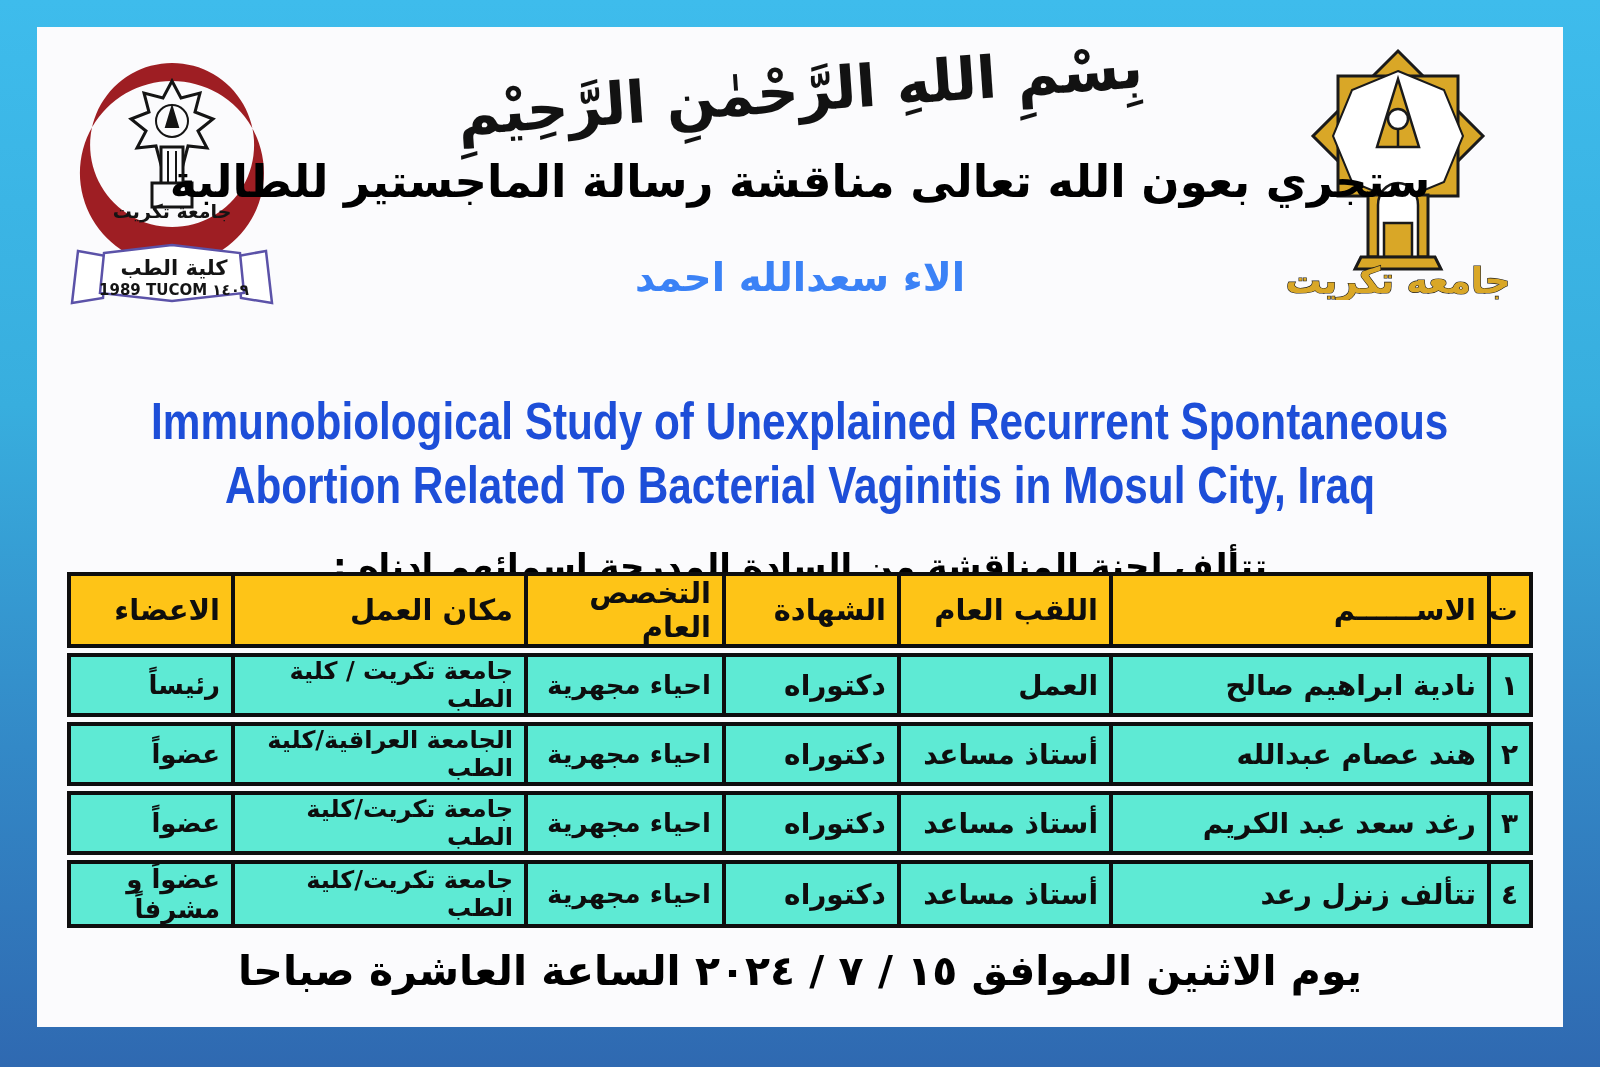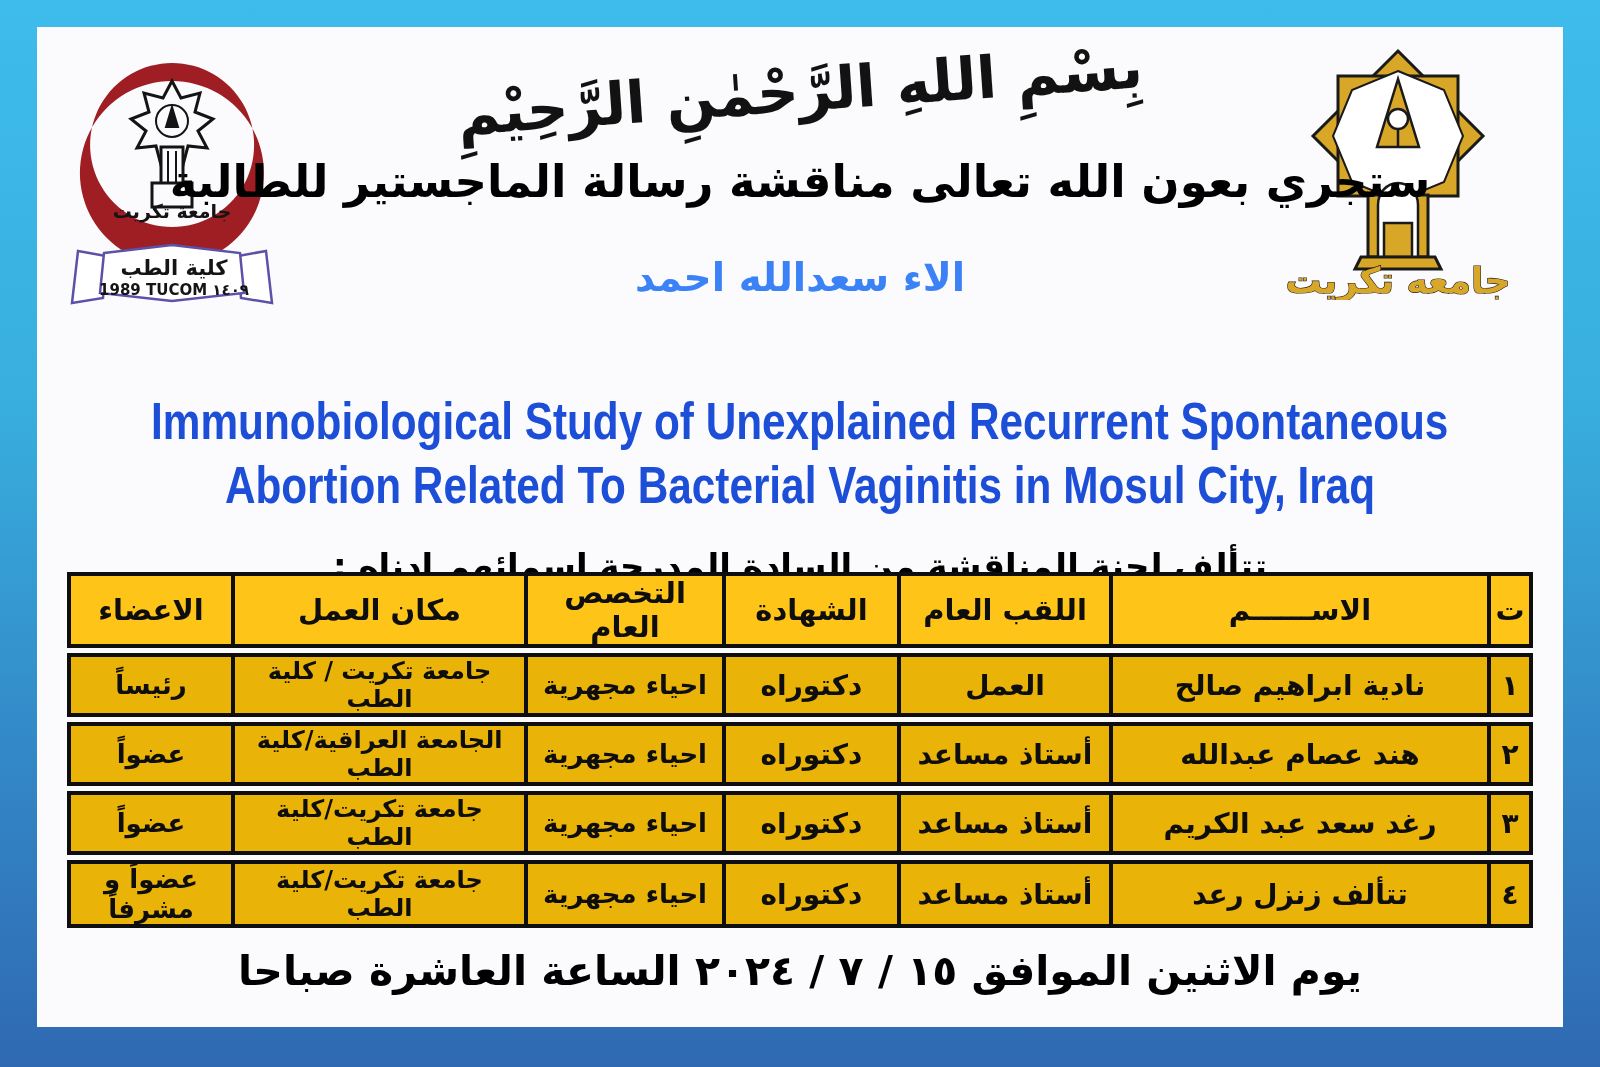--- a/index.html
+++ b/index.html
@@ -28,27 +28,27 @@
   .datetime{top:872px;font-size:41px;font-weight:bold;direction:rtl;margin-top:48px;}
   .venue{top:946px;font-size:41px;font-weight:bold;direction:rtl;}
 
   table.committee-table{
     position:absolute;left:30px;top:540px;width:1466px;
     border-collapse:separate;border-spacing:0 5px;direction:rtl;
     table-layout:fixed;
   }
   .committee-table th,.committee-table td{
     border:4px solid #0e0e0e;border-left-width:2px;border-right-width:2px;
-    text-align:center;font-weight:bold;color:#0e0e0e;overflow:hidden;
-    padding:0 4px;
+    text-align:right;font-weight:bold;color:#0e0e0e;overflow:hidden;
+    padding:0 11px;
   }
   .committee-table th:first-child,.committee-table td:first-child{border-right-width:4px;}
   .committee-table th:last-child,.committee-table td:last-child{border-left-width:4px;}
   .committee-table th{background:#fec417;font-size:29px;height:48px;}
-  .committee-table td{background:#eab308;font-size:28px;height:52px;}
+  .committee-table td{background:#5eead4;font-size:28px;height:52px;}
   .committee-table td.cell-workplace{font-size:24px;}
   .committee-table td.cell-specialty{font-size:26px;}
   .committee-table td.cell-role{font-size:26px;}
   svg text{font-family:"DejaVu Sans",sans-serif;}
 </style>
 </head>
 <body>
 
 <div class="canvas">
   <div class="panel">

